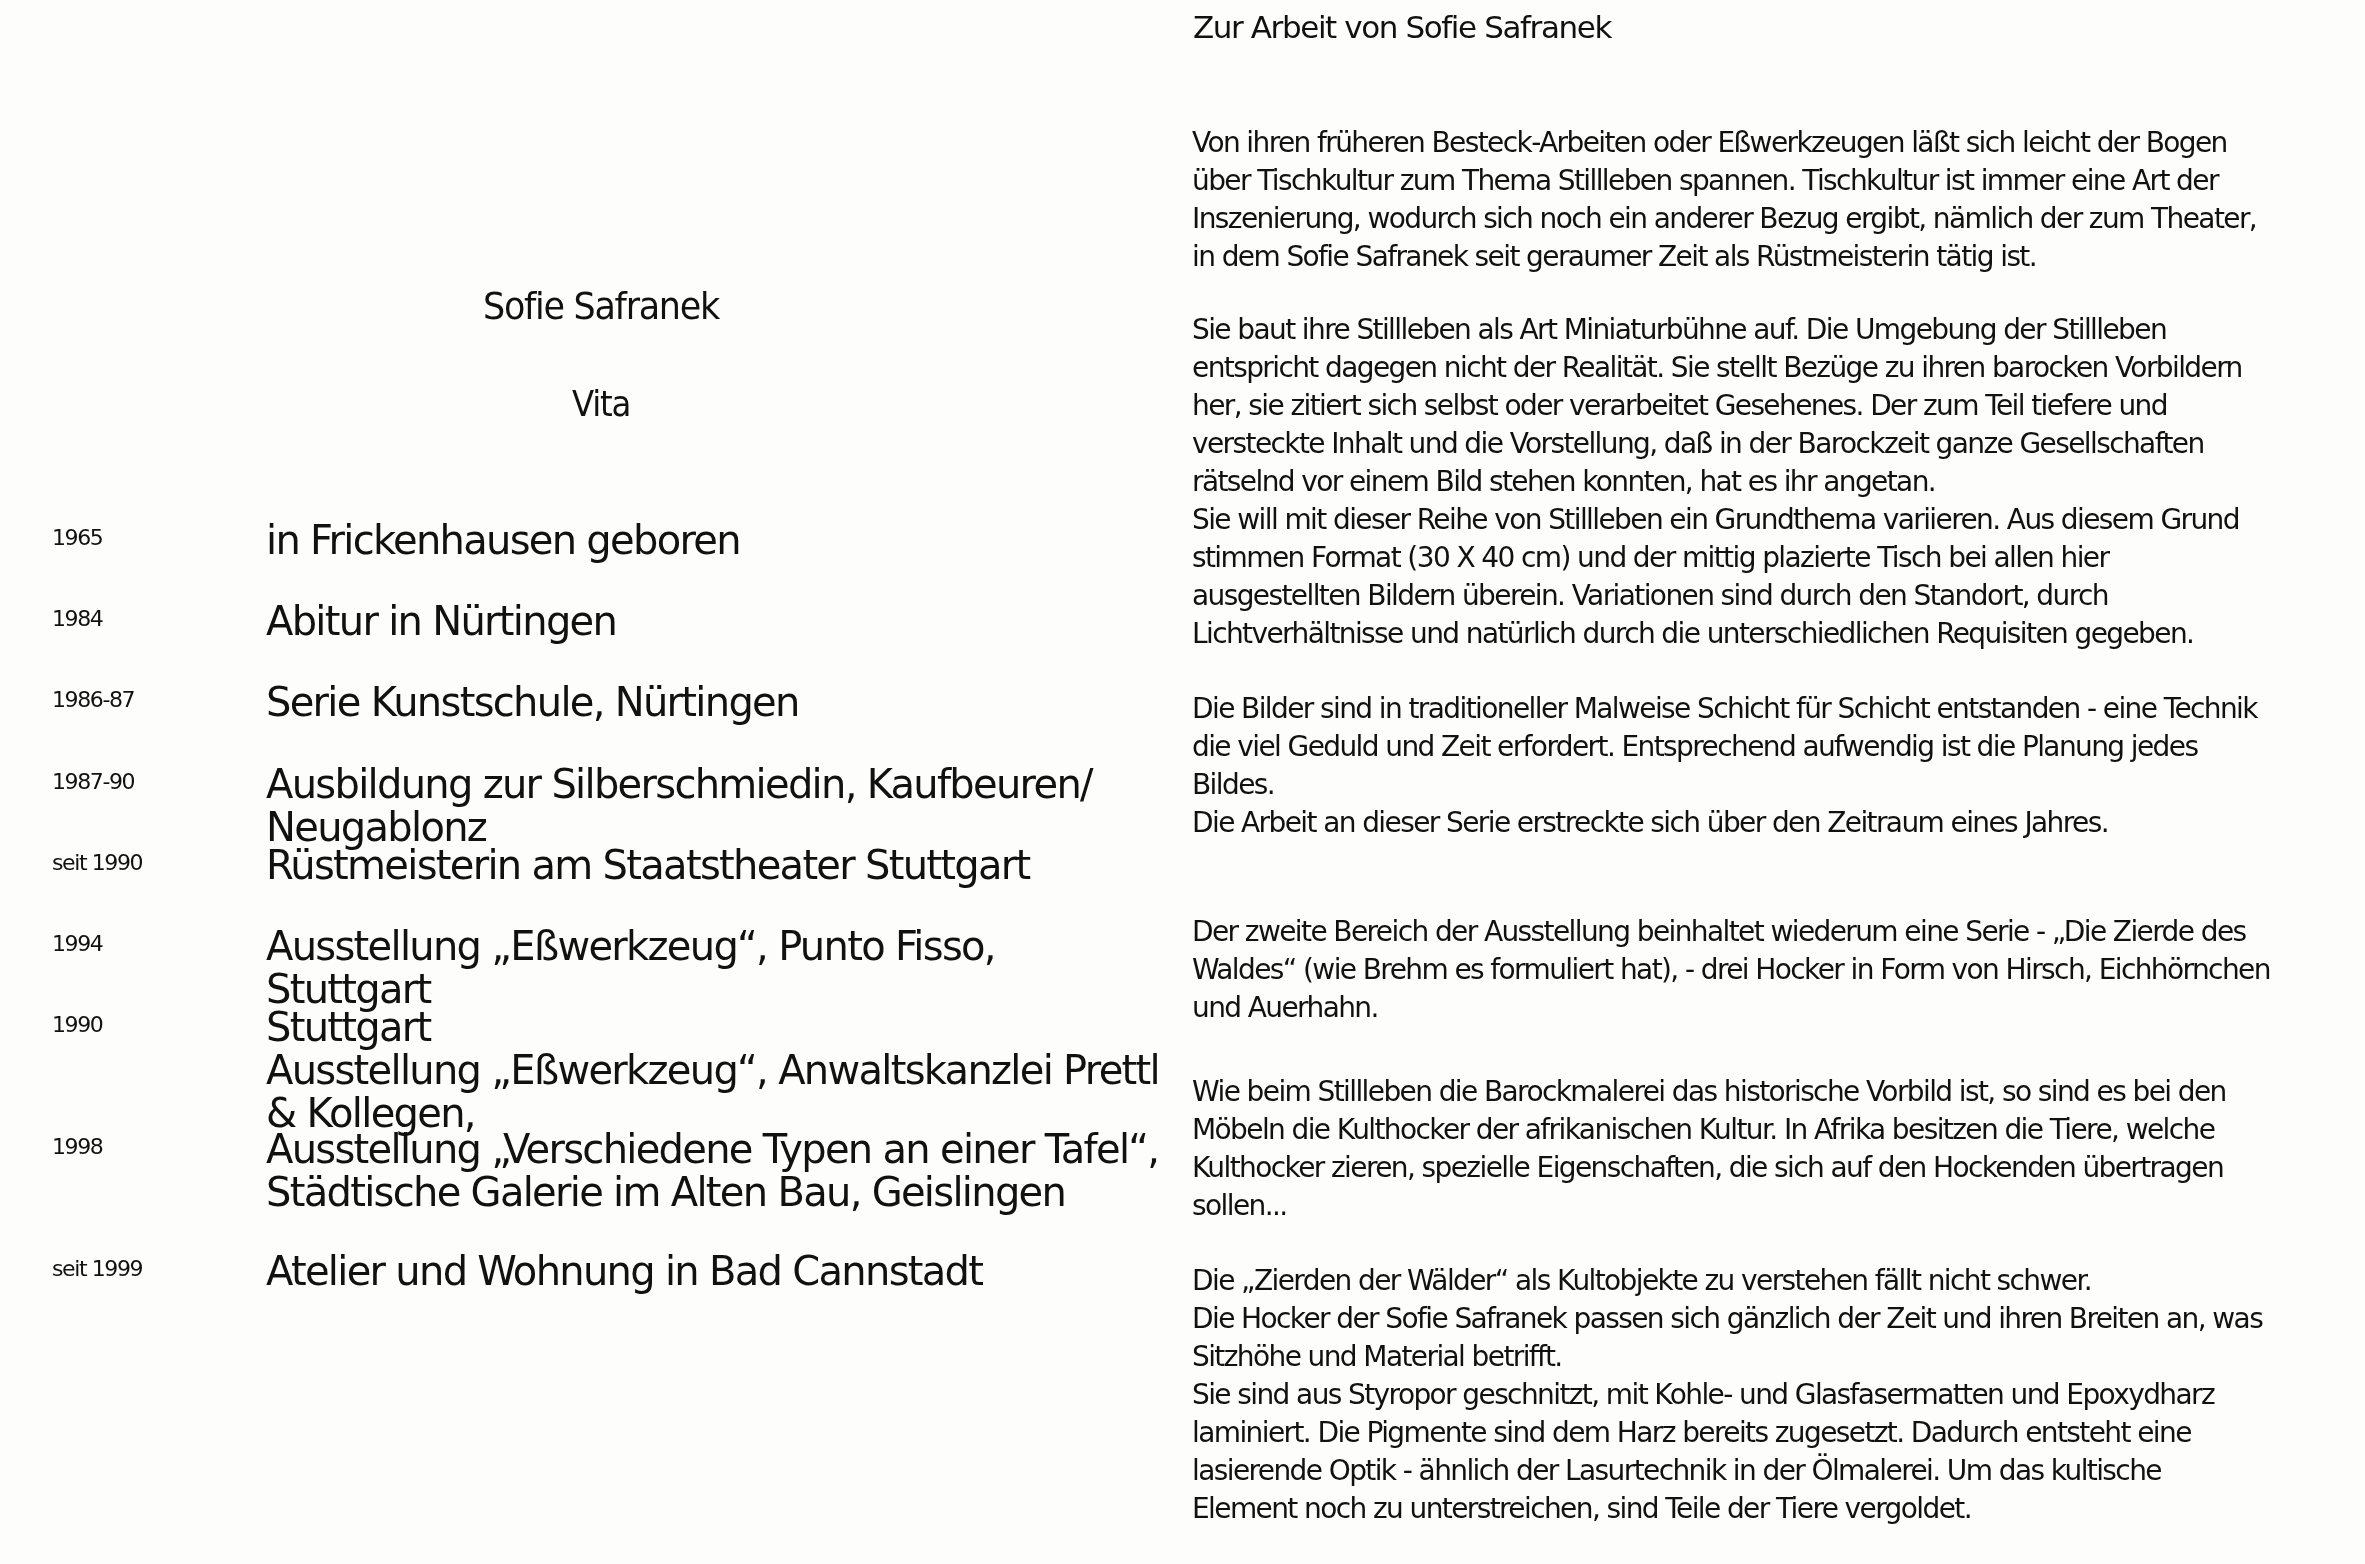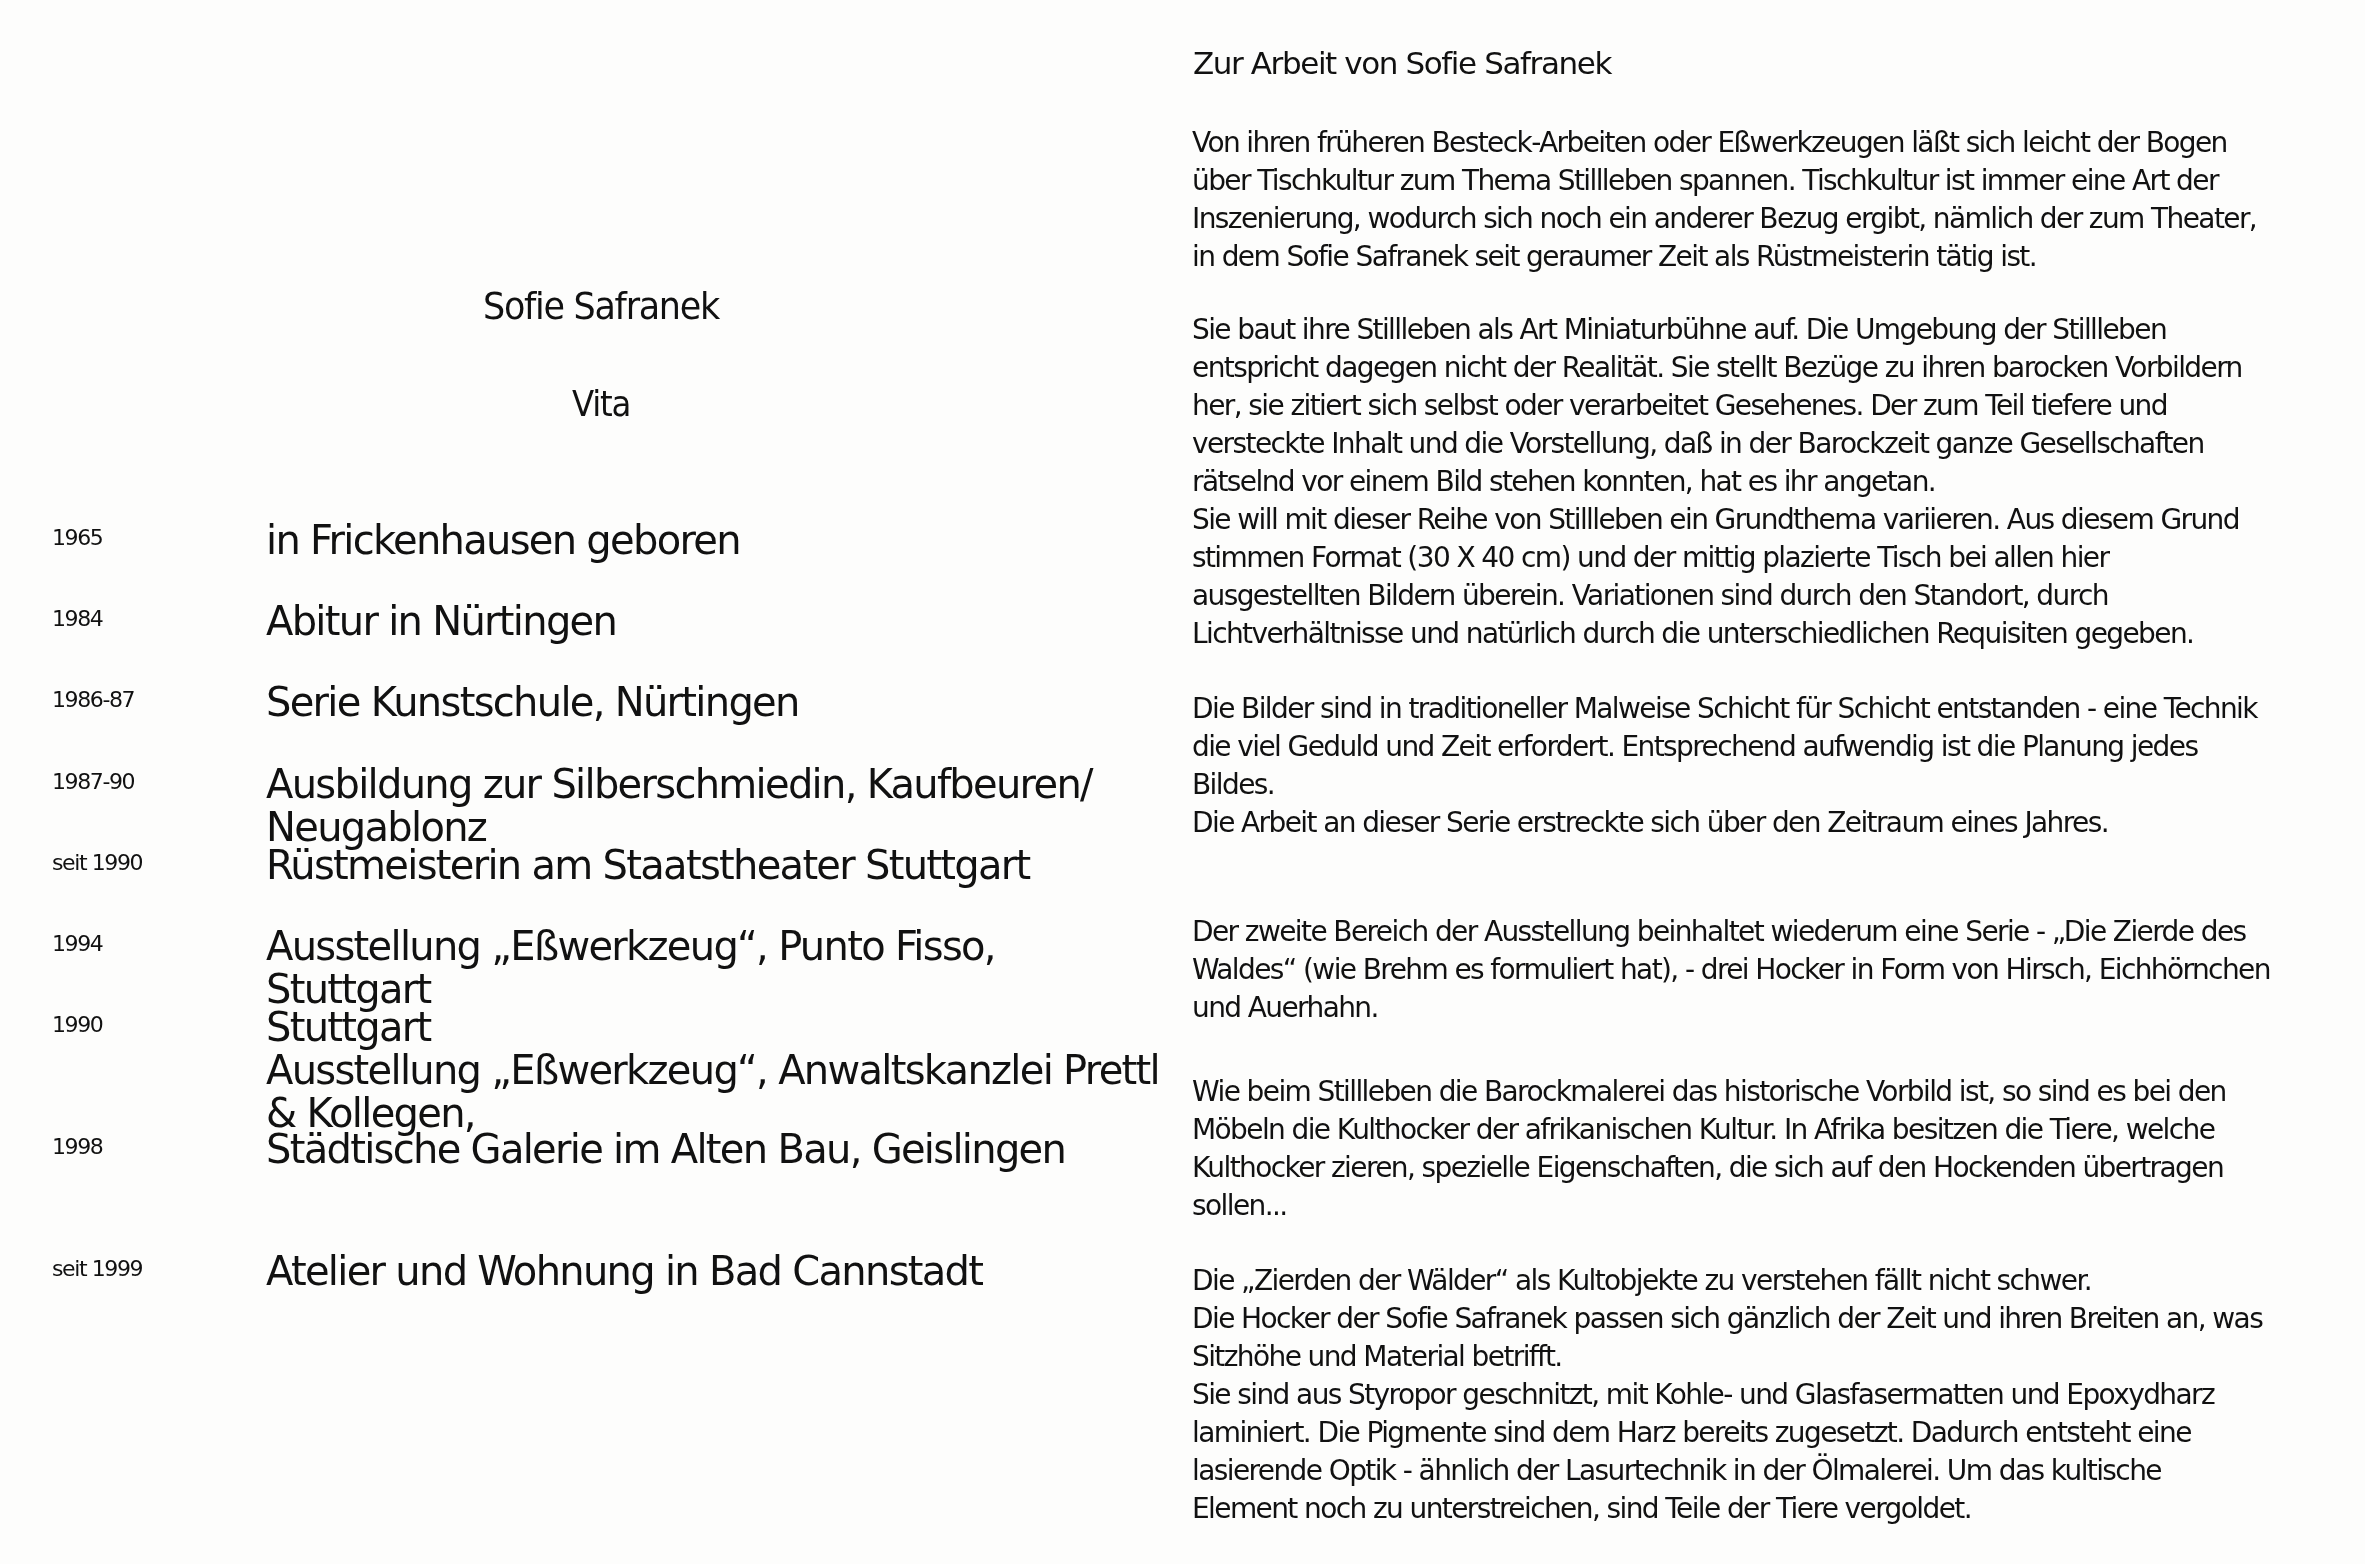--- a/index.html
+++ b/index.html
@@ -33,21 +33,21 @@
   .tl-desc {
     position: absolute; left: 266px; top: 0; width: 899px;
     font-size: 40px; line-height: 43px; letter-spacing: -1.7px;
     margin-top: -6.2px;
   }
   .right-col {
     position: absolute; left: 1192px; top: 0; width: 1206px; height: 1565px;
   }
   .article-title {
     position: absolute; left: 0.9px; top: 8.5px; font-size: 31px;
-    letter-spacing: -1.4px; white-space: nowrap; margin-top: 36px;
+    letter-spacing: -1.4px; white-space: nowrap;
   }
   .para {
     position: absolute; left: 0; width: 1211px;
     font-size: 28px; line-height: 38px; letter-spacing: -1.6px;
   }
   .para .ln { display: block; white-space: nowrap; }
 </style>
 </head>
 <body>
 
@@ -94,20 +94,21 @@
       <div class="tl-row" style="top: 487px;">
         <div class="tl-year">1990</div>
         <div class="tl-desc">
           <div>Stuttgart</div>
           <div>Ausstellung „Eßwerkzeug“, Anwaltskanzlei Prettl &amp; Kollegen,</div>
         </div>
       </div>
       <div class="tl-row" style="top: 609px;">
         <div class="tl-year">1998</div>
         <div class="tl-desc">
+          <div>Ausstellung „Verschiedene Typen an einer Tafel“,</div>
           <div>Städtische Galerie im Alten Bau, Geislingen</div>
         </div>
       </div>
       <div class="tl-row" style="top: 731px;">
         <div class="tl-year">seit 1999</div>
         <div class="tl-desc">
           <div>Atelier und Wohnung in Bad Cannstadt</div>
         </div>
       </div>
     </div>

